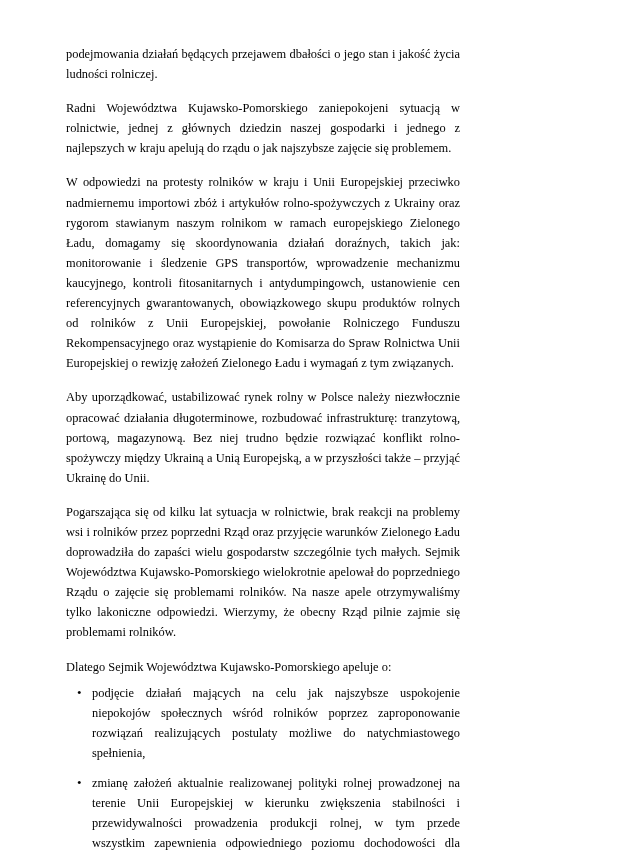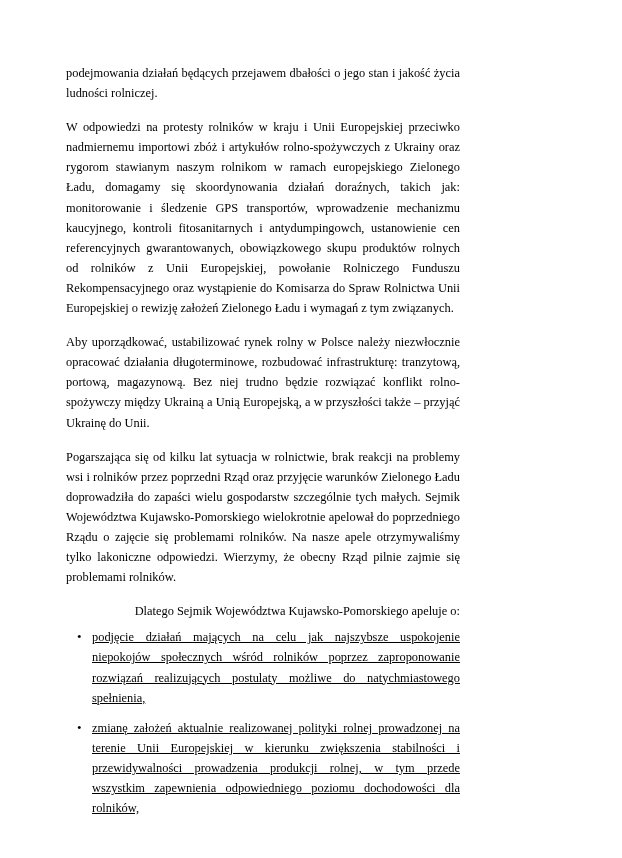--- a/index.html
+++ b/index.html
@@ -11,69 +11,69 @@
     width: 622px;
     height: 858px;
     font-family: "Liberation Serif", serif;
     color: #000000;
     overflow: hidden;
   }
   .page {
     width: 522px;
     height: 858px;
     box-sizing: border-box;
-    padding: 63px 62px 0 66px;
+    padding: 44px 62px 0 66px;
     background: #ffffff;
   }
   .doc-body {
     font-size: 12.4px;
     line-height: 1.62;
     text-align: justify;
     text-justify: inter-word;
   }
   p.para {
     margin: 0 0 14px 0;
     text-align: justify;
   }
   p.para.first {
     margin-top: 0;
   }
   p.lead-in {
     margin: 0 0 6px 0;
-    text-align: right;
+    text-align: left;
   }
   ul.bullets {
     margin: 0;
     padding-left: 26px;
     list-style: none;
   }
   ul.bullets li {
     position: relative;
     margin: 0 0 10px 0;
     text-align: justify;
     padding-left: 0;
-    text-decoration: underline;
   }
   ul.bullets li::before {
     content: "\2022";
     position: absolute;
     left: -15px;
     top: -1px;
     font-size: 13px;
     line-height: 1.62;
   }
 </style>
 </head>
 <body>
 
 <div class="page">
   <div class="doc-body">
 
     <p class="para first">podejmowania działań będących przejawem dbałości o jego stan i jakość życia ludności rolniczej.</p>
 
+    <p class="para">Radni Województwa Kujawsko-Pomorskiego zaniepokojeni sytuacją w rolnictwie, jednej z głównych dziedzin naszej gospodarki i jednego z najlepszych w kraju apelują do rządu o jak najszybsze zajęcie się problemem.</p>
 
     <p class="para">W odpowiedzi na protesty rolników w kraju i Unii Europejskiej przeciwko nadmiernemu importowi zbóż i artykułów rolno-spożywczych z Ukrainy oraz rygorom stawianym naszym rolnikom w ramach europejskiego Zielonego Ładu, domagamy się skoordynowania działań doraźnych, takich jak: monitorowanie i śledzenie GPS transportów, wprowadzenie mechanizmu kaucyjnego, kontroli fitosanitarnych i antydumpingowch, ustanowienie cen referencyjnych gwarantowanych, obowiązkowego skupu produktów rolnych od rolników z Unii Europejskiej, powołanie Rolniczego Funduszu Rekompensacyjnego oraz wystąpienie do Komisarza do Spraw Rolnictwa Unii Europejskiej o rewizję założeń Zielonego Ładu i wymagań z tym związanych.</p>
 
     <p class="para">Aby uporządkować, ustabilizować rynek rolny w Polsce należy niezwłocznie opracować działania długoterminowe, rozbudować infrastrukturę: tranzytową, portową, magazynową. Bez niej trudno będzie rozwiązać konflikt rolno-spożywczy między Ukrainą a Unią Europejską, a w przyszłości także – przyjąć Ukrainę do Unii.</p>
 
     <p class="para">Pogarszająca się od kilku lat sytuacja w rolnictwie, brak reakcji na problemy wsi i rolników przez poprzedni Rząd oraz przyjęcie warunków Zielonego Ładu doprowadziła do zapaści wielu gospodarstw szczególnie tych małych. Sejmik Województwa Kujawsko-Pomorskiego wielokrotnie apelował do poprzedniego Rządu o zajęcie się problemami rolników. Na nasze apele otrzymywaliśmy tylko lakoniczne odpowiedzi. Wierzymy, że obecny Rząd pilnie zajmie się problemami rolników.</p>
 
 
     <p class="lead-in">Dlatego Sejmik Województwa Kujawsko-Pomorskiego apeluje o:</p>
 

